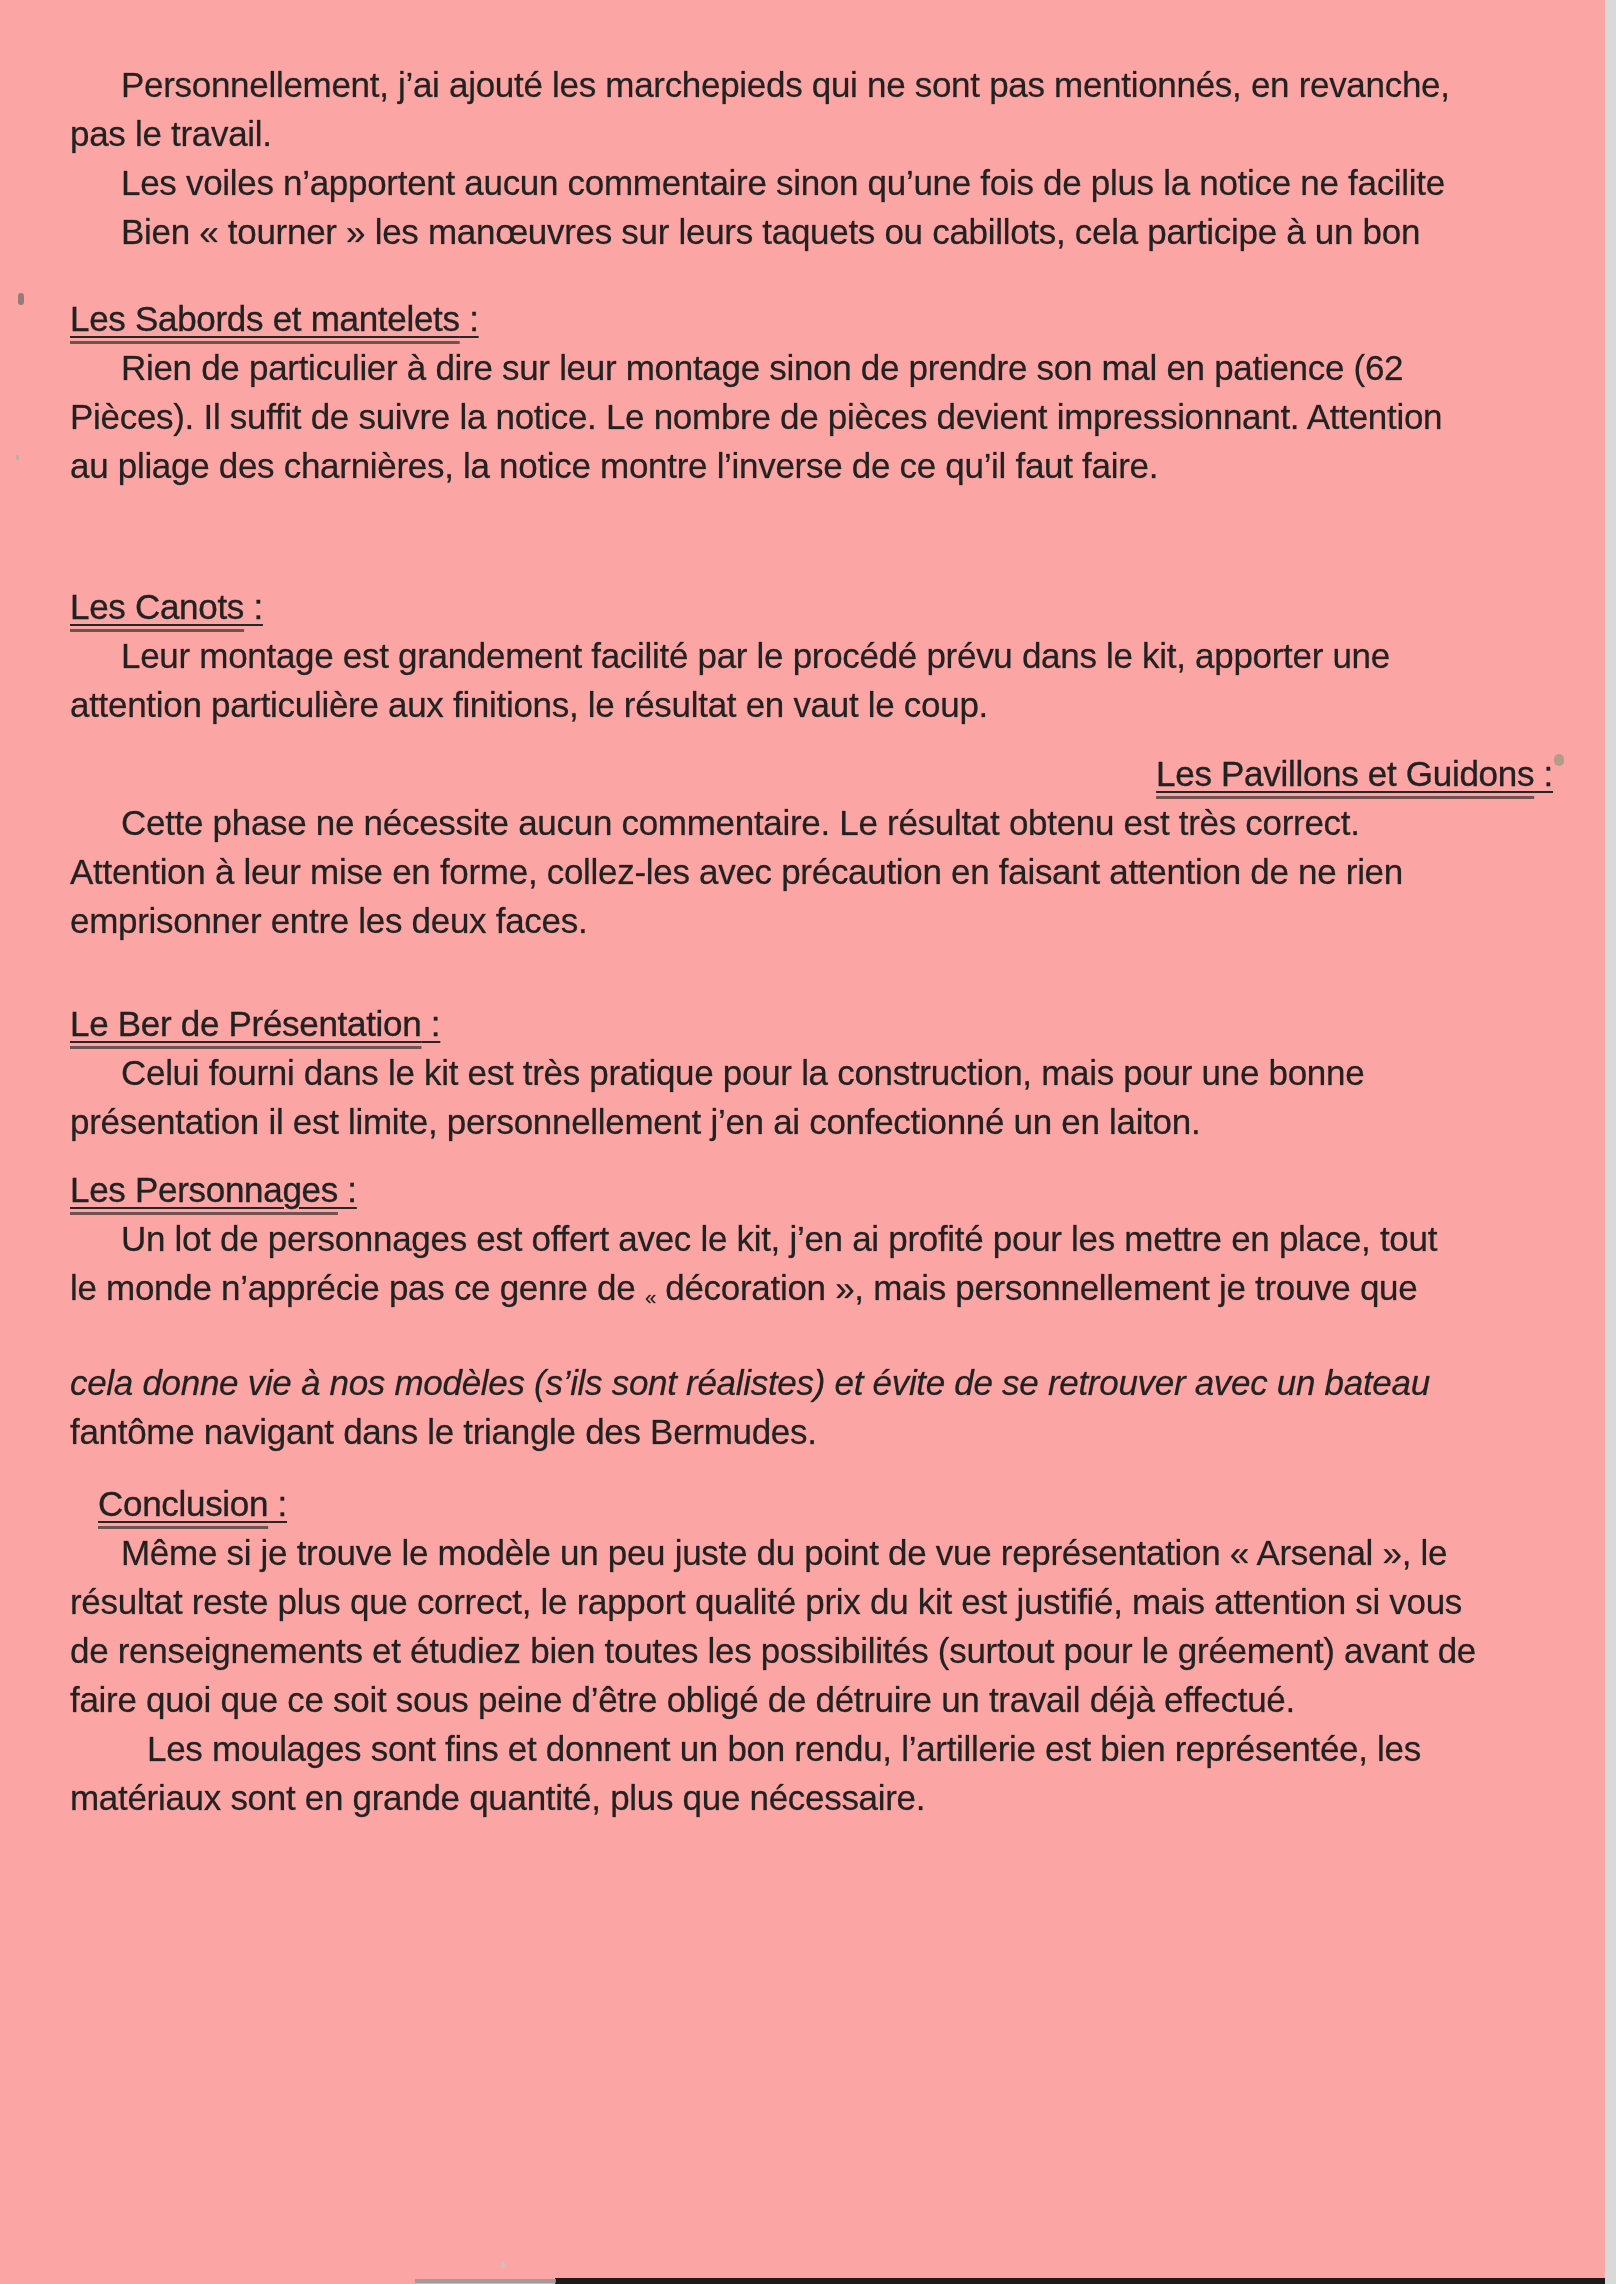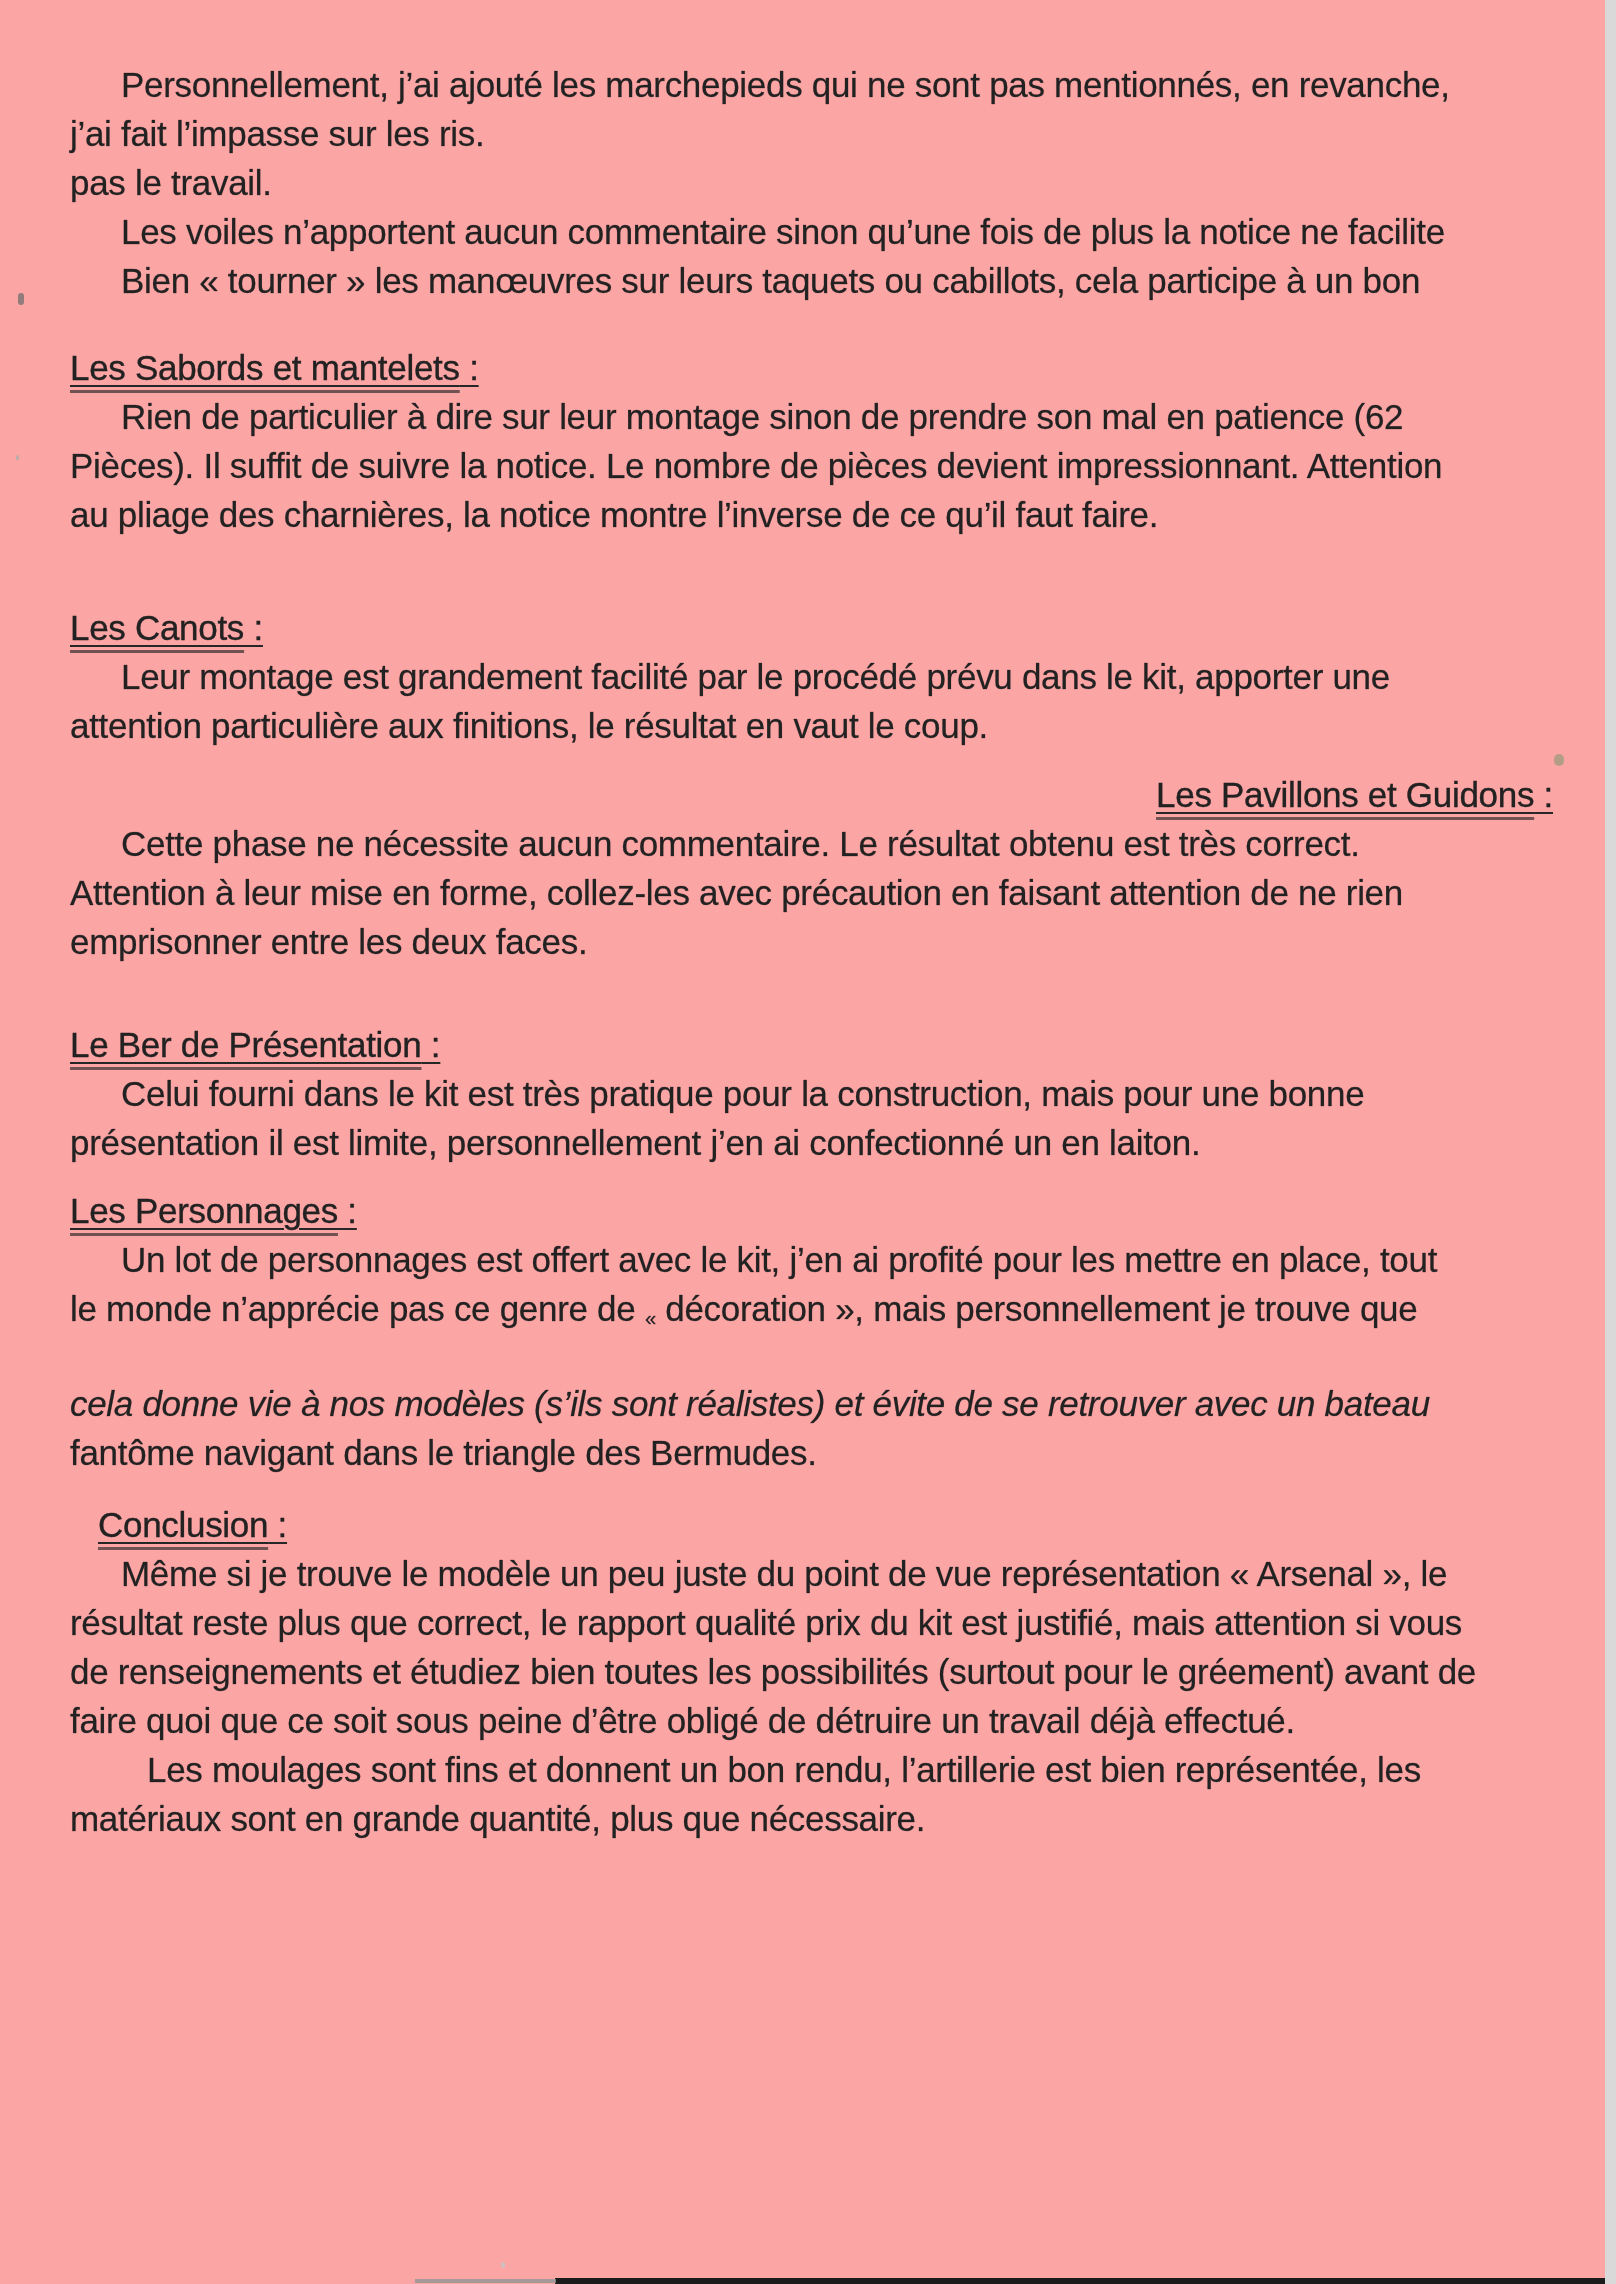--- a/index.html
+++ b/index.html
@@ -36,36 +36,35 @@
   .small-g{font-size:0.58em;vertical-align:-0.18em;}
   .artifact{position:absolute;}
 </style>
 </head>
 <body>
 
 <div class="page">
   <div class="content">
       <div class="para">
         <div class="line indent">Personnellement, j’ai ajouté les marchepieds qui ne sont pas mentionnés, en revanche,</div>
-        <div class="line">j’ai fait l’impasse sur les ris.</div>
       </div>
       <div class="para">
         <div class="line">pas le travail.</div>
         <div class="line indent">Les voiles n’apportent aucun commentaire sinon qu’une fois de plus la notice ne facilite</div>
       </div>
       <div class="para">
         <div class="line indent">Bien « tourner » les manœuvres sur leurs taquets ou cabillots, cela participe à un bon</div>
       </div>
       <div class="heading" style="margin-top: 38px;"><span class="hsolid"><span class="hwavy">Les Sabords et mantelets</span><span> :</span></span></div>
       <div class="para">
         <div class="line indent">Rien de particulier à dire sur leur montage sinon de prendre son mal en patience (62</div>
         <div class="line">Pièces). Il suffit de suivre la notice. Le nombre de pièces devient impressionnant. Attention</div>
         <div class="line">au pliage des charnières, la notice montre l’inverse de ce qu’il faut faire.</div>
       </div>
-      <div class="heading" style="margin-top: 64px;"><span class="hsolid"><span class="hwavy">Les Canots</span><span> :</span></span></div>
+      <div class="heading" style="margin-top: 92px;"><span class="hsolid"><span class="hwavy">Les Canots</span><span> :</span></span></div>
       <div class="para">
         <div class="line indent">Leur montage est grandement facilité par le procédé prévu dans le kit, apporter une</div>
         <div class="line">attention particulière aux finitions, le résultat en vaut le coup.</div>
       </div>
       <div class="heading" style="margin-top: 19.6px; text-align: right;"><span class="hsolid"><span class="hwavy">Les Pavillons et Guidons</span><span> :</span></span></div>
       <div class="para">
         <div class="line indent">Cette phase ne nécessite aucun commentaire. Le résultat obtenu est très correct.</div>
         <div class="line">Attention à leur mise en forme, collez-les avec précaution en faisant attention de ne rien</div>
         <div class="line">emprisonner entre les deux faces.</div>
       </div>

